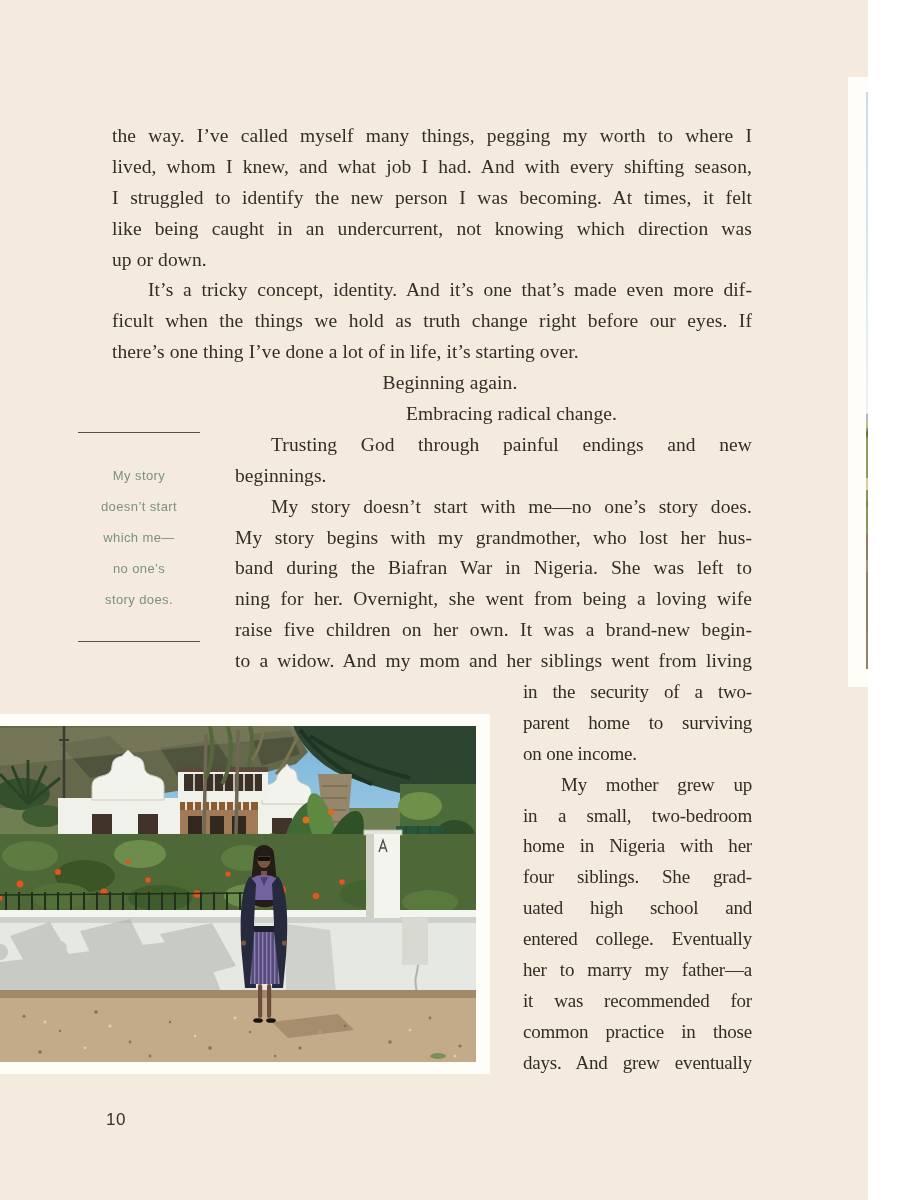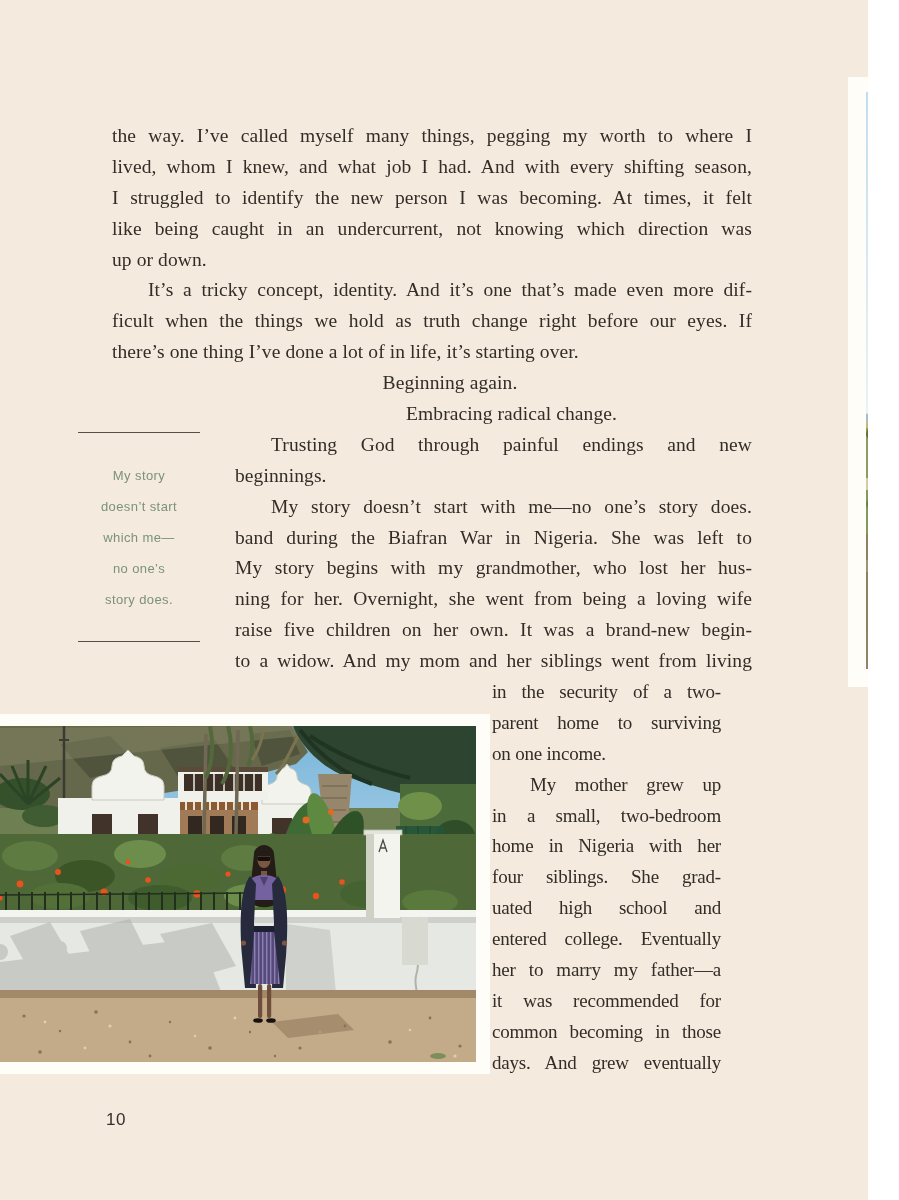--- a/index.html
+++ b/index.html
@@ -12,21 +12,21 @@
   
   .textregion{position:absolute;}
   .tline{
     height:30.9px;line-height:30.9px;font-size:19.5px;
     letter-spacing:0.1px;white-space:normal;
   }
   .tline.just{text-align:justify;text-align-last:justify;}
   .tline.ind{padding-left:36px;text-align:center;}
   #region-a{left:112px;top:121px;width:640px;}
   #region-b{left:235px;top:399px;width:517px;}
-  #region-c{left:492px;top:677px;width:229px;}
+  #region-c{left:523px;top:677px;width:229px;}
   #region-c .tline{font-size:19px;letter-spacing:-0.2px;}
   #region-c .tline.ind{padding-left:38px;}
 
   
   .pullquote{
     position:absolute;left:78px;top:432px;width:122px;height:208px;
     border-top:1.5px solid #55504a;border-bottom:1.5px solid #55504a;
     display:flex;flex-direction:column;justify-content:center;
     font-family:"Liberation Sans","DejaVu Sans",sans-serif;
     color:#7b9279;text-align:center;
@@ -65,40 +65,40 @@
       <div class="tline just">ficult when the things we hold as truth change right before our eyes. If</div>
       <div class="tline">there’s one thing I’ve done a lot of in life, it’s starting over.</div>
       <div class="tline ind">Beginning again.</div>
     </div>
 
   <div class="textregion" id="region-b">
       <div class="tline ind">Embracing radical change.</div>
       <div class="tline just ind">Trusting God through painful endings and new</div>
       <div class="tline">beginnings.</div>
       <div class="tline just ind">My story doesn’t start with me—no one’s story does.</div>
+      <div class="tline just">My story begins with my grandmother, who lost her hus-</div>
       <div class="tline just">band during the Biafran War in Nigeria. She was left to</div>
-      <div class="tline just">My story begins with my grandmother, who lost her hus-</div>
       <div class="tline just">ning for her. Overnight, she went from being a loving wife</div>
       <div class="tline just">raise five children on her own. It was a brand-new begin-</div>
       <div class="tline just">to a widow. And my mom and her siblings went from living</div>
     </div>
 
   <div class="textregion" id="region-c">
       <div class="tline just">in the security of a two-</div>
       <div class="tline just">parent home to surviving</div>
       <div class="tline">on one income.</div>
       <div class="tline just ind">My mother grew up</div>
       <div class="tline just">in a small, two-bedroom</div>
       <div class="tline just">home in Nigeria with her</div>
       <div class="tline just">four siblings. She grad-</div>
       <div class="tline just">uated high school and</div>
       <div class="tline just">entered college. Eventually</div>
       <div class="tline just">her to marry my father—a</div>
       <div class="tline just">it was recommended for</div>
-      <div class="tline just">common becoming in those</div>
+      <div class="tline just">common practice in those</div>
       <div class="tline just">days. And grew eventually</div>
     </div>
 
   <div class="pullquote">
       <div class="tline">My story</div>
       <div class="tline">doesn’t start</div>
       <div class="tline">which me—</div>
       <div class="tline">no one’s</div>
       <div class="tline">story does.</div>
     </div>

